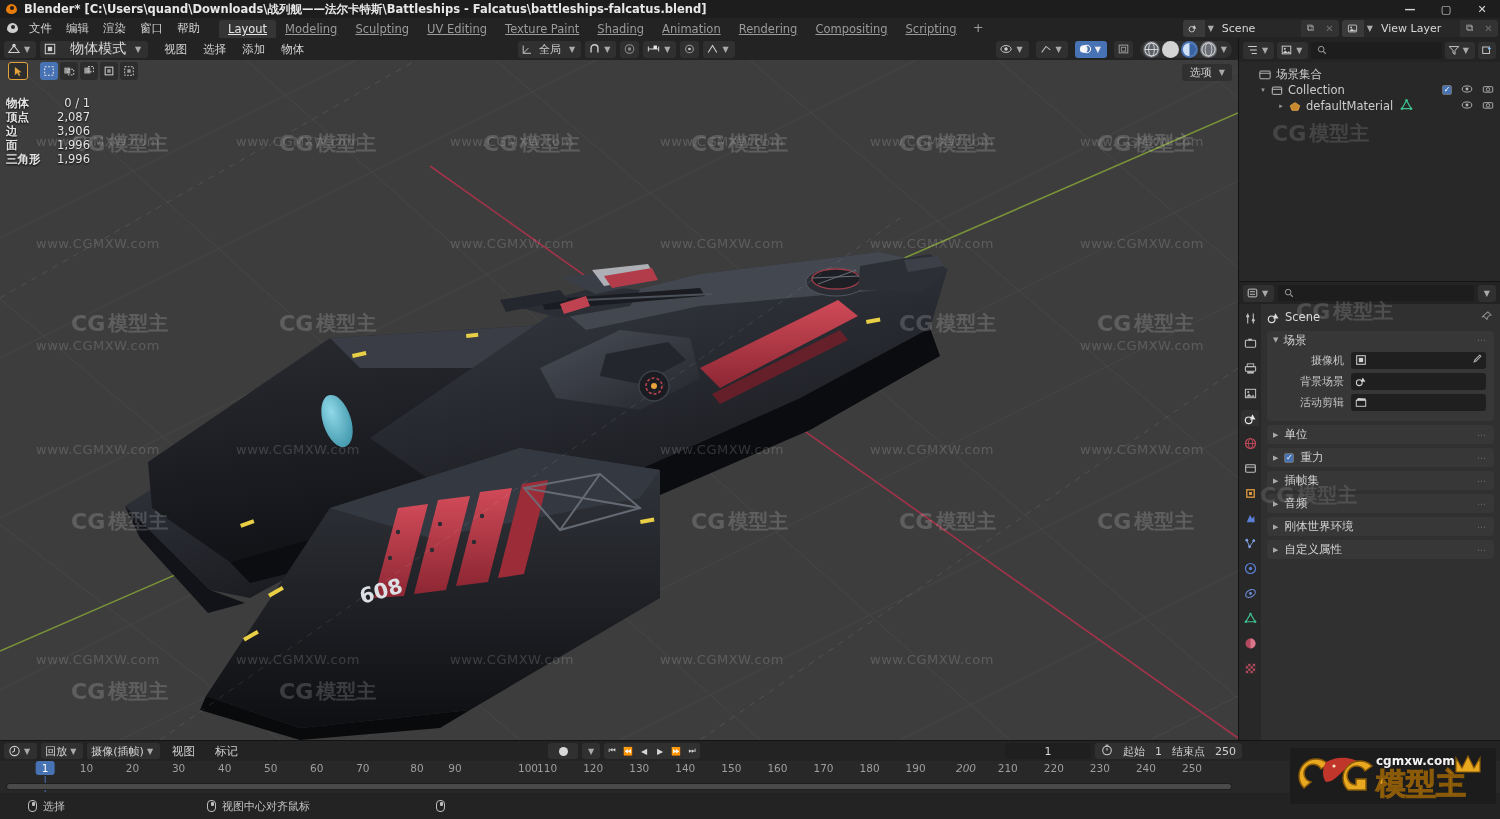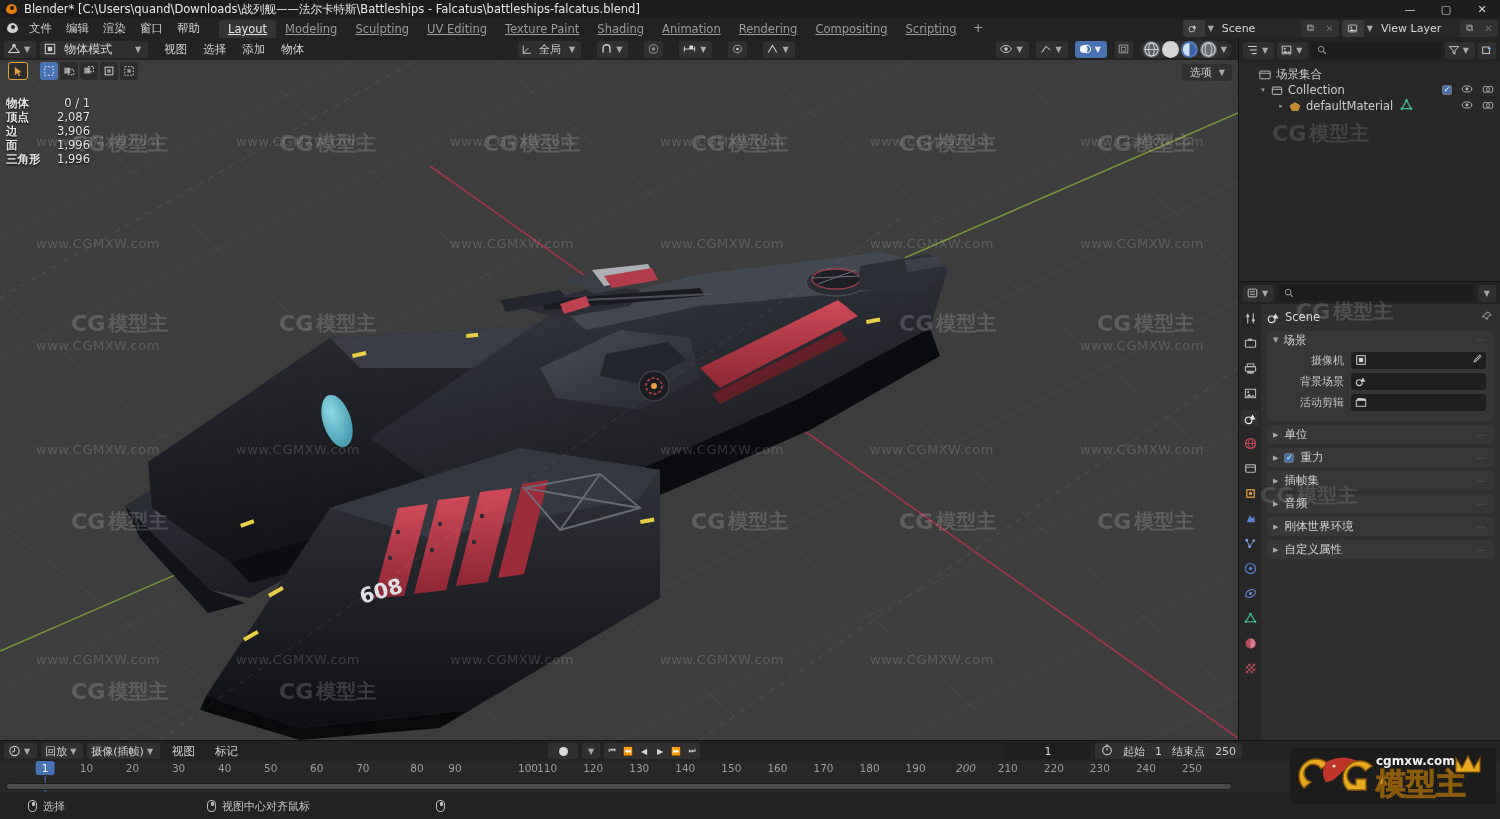--- a/index.html
+++ b/index.html
@@ -2,21 +2,21 @@
 <html><head>
 <meta charset="utf-8">
 <style>
   * { box-sizing: border-box; margin:0; padding:0; }
   html,body { width:1500px; height:819px; overflow:hidden; background:#181818;
     font-family:"DejaVu Sans","Liberation Sans",sans-serif; }
   body { position:relative; color:#d5d5d5; font-size:11px; }
 
   
   #titlebar { position:absolute; left:0; top:0; width:1500px; height:18px;
-    background:#1d1d1d; display:flex; align-items:center; }
+    background:#1d1d1d; display:flex; align-items:center;font-weight:bold; }
   #titlebar .blogo { width:16px; height:16px; margin:0 4px 0 4px; position:relative; }
   #titlebar .blogo::before { content:""; position:absolute; left:2px; top:3px; width:11px; height:10px;
     border-radius:50% 50% 50% 50%/60% 60% 40% 40%; background:#e87d0d; }
   #titlebar .blogo::after { content:""; position:absolute; left:6px; top:5px; width:4px; height:4px;
     border-radius:50%; background:#1d1d1d; }
   #titlebar .ttl { font-size:11.5px; color:#e8e8e8; white-space:nowrap; }
   #winbtns { position:absolute; right:0; top:0; height:18px; display:flex; }
   #winbtns div { width:36px; height:18px; display:flex; align-items:center; justify-content:center;
     color:#d8d8d8; font-size:11px; }
 
@@ -48,21 +48,21 @@
     overflow:hidden; }
   #vpgrid { position:absolute; inset:0; }
   #vp-header { position:absolute; left:0; top:0; width:1238px; height:22px; background:#232323;
     display:flex; align-items:center; z-index:6; }
   .vh-btn { display:flex; align-items:center; height:17px; background:#303030; border-radius:3px;
     margin-left:4px; padding:0 3px; color:#cfcfcf; }
   .vh-btn .lbl { font-size:11px; padding:0 5px; }
   .vh-sep { width:8px; }
   .mode-sel { display:flex; align-items:center; height:17px; background:#303030; border-radius:3px;
     margin-left:4px; padding:0 4px; min-width:108px; }
-  .mode-sel .lbl { font-size:12px; padding-left:8px; flex:1; color:#d8d8d8; }
+  .mode-sel .lbl { font-size:14px; padding-left:14px; flex:1; color:#d8d8d8; }
   .chev { font-size:8px; color:#aaa; padding:0 3px; }
   .vh-menu { padding:0 8px; font-size:11.5px; color:#d0d0d0; line-height:22px; }
   .shade-group { display:flex; align-items:center; height:17px; background:#303030; border-radius:9px;
     padding:0 2px; margin-left:4px; }
   .shade-ball { width:17px; height:17px; border-radius:50%; margin:0 1px; }
 
   
   #vp-subrow { position:absolute; left:0; top:22px; height:22px; display:flex; align-items:center;
     padding-left:8px; z-index:6; }
   .toolbtn { width:20px; height:18px; background:#2d2d2d; border:1px solid #e2a33c; border-radius:3px;
@@ -486,21 +486,21 @@
         </svg>
       <span class="lbl">物体模式</span>
       <span class="chev">▼</span>
     </div>
     <div class="vh-sep"></div>
     <div class="vh-menu">视图</div>
     <div class="vh-menu">选择</div>
     <div class="vh-menu">添加</div>
     <div class="vh-menu">物体</div>
 
-    <div style="position:absolute; left:518px; display:flex; align-items:center; gap:12px;">
+    <div style="position:absolute; left:518px; display:flex; align-items:center; gap:0;">
       <div class="vh-btn" style="margin-left:0;">
         <svg width="13" height="12" viewBox="0 0 14 14">
             <path d="M2 12 L2 3" stroke="#cfcfcf" stroke-width="1.1"></path>
             <path d="M2 12 L11 12" stroke="#cfcfcf" stroke-width="1.1"></path>
             <path d="M2 12 L8 6" stroke="#cfcfcf" stroke-width="1.1"></path>
           </svg>
         <span class="lbl">全局</span>
         <span class="chev">▼</span>
       </div>
       <div class="vh-btn">

